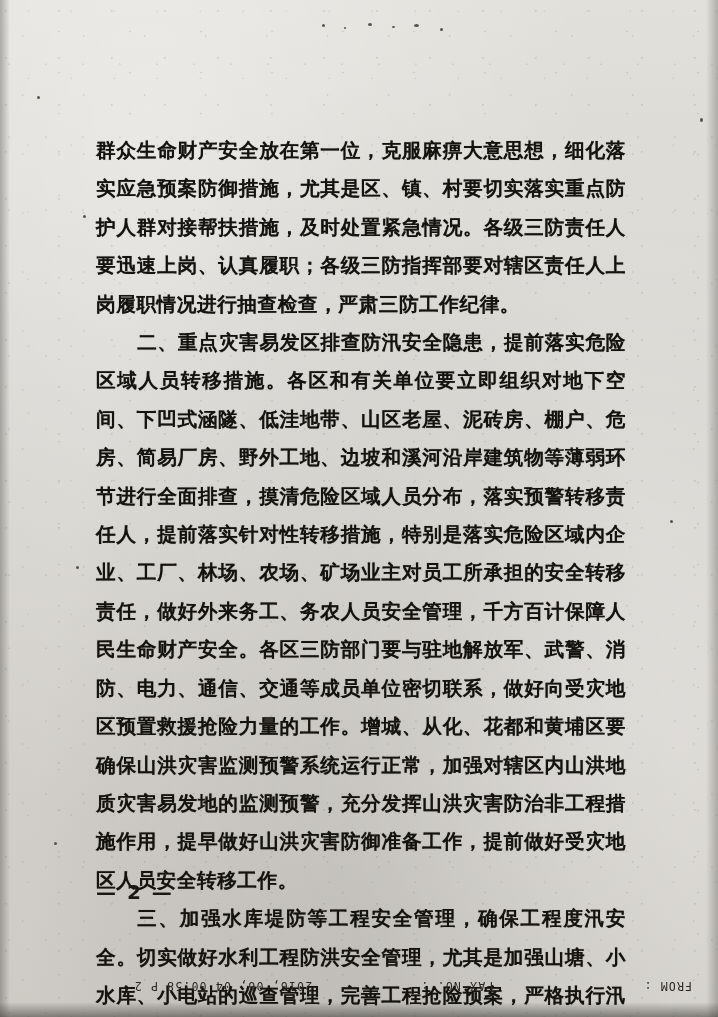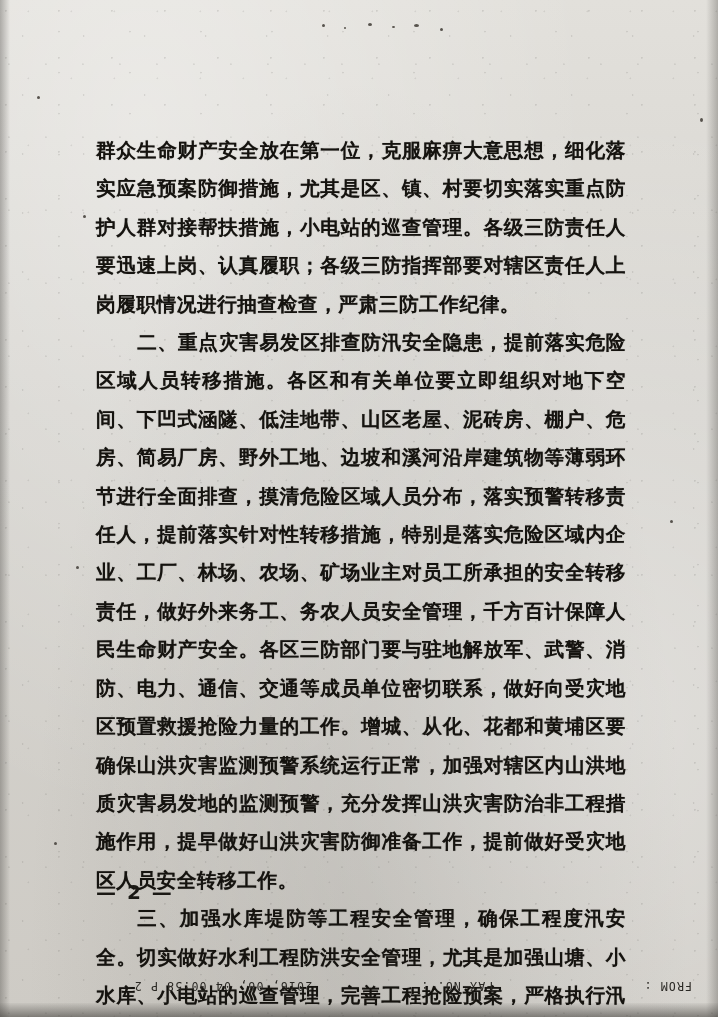--- a/index.html
+++ b/index.html
@@ -150,21 +150,21 @@
   <div class="speck" style="left:83px; top:215px; width:3px; height:3px;"></div>
   <div class="speck" style="left:76px; top:566px; width:3px; height:3px;"></div>
   <div class="speck" style="left:670px; top:520px; width:3px; height:3px;"></div>
   <div class="speck" style="left:700px; top:118px; width:3px; height:4px;"></div>
   <div class="speck" style="left:54px; top:842px; width:3px; height:3px;"></div>
 
   <div class="edge-left"></div>
   <div class="edge-right"></div>
 
   <div class="doc-body">
-    <p class="para">群众生命财产安全放在第一位，克服麻痹大意思想，细化落实应急预案防御措施，尤其是区、镇、村要切实落实重点防护人群对接帮扶措施，小电站的巡查管理。各级三防责任人要迅速上岗、认真履职；各级三防指挥部要对辖区责任人上岗履职情况进行抽查检查，严肃三防工作纪律。</p>
+    <p class="para">群众生命财产安全放在第一位，克服麻痹大意思想，细化落实应急预案防御措施，尤其是区、镇、村要切实落实重点防护人群对接帮扶措施，及时处置紧急情况。各级三防责任人要迅速上岗、认真履职；各级三防指挥部要对辖区责任人上岗履职情况进行抽查检查，严肃三防工作纪律。</p>
     <p class="para indent">二、重点灾害易发区排查防汛安全隐患，提前落实危险区域人员转移措施。各区和有关单位要立即组织对地下空间、下凹式涵隧、低洼地带、山区老屋、泥砖房、棚户、危房、简易厂房、野外工地、边坡和溪河沿岸建筑物等薄弱环节进行全面排查，摸清危险区域人员分布，落实预警转移责任人，提前落实针对性转移措施，特别是落实危险区域内企业、工厂、林场、农场、矿场业主对员工所承担的安全转移责任，做好外来务工、务农人员安全管理，千方百计保障人民生命财产安全。各区三防部门要与驻地解放军、武警、消防、电力、通信、交通等成员单位密切联系，做好向受灾地区预置救援抢险力量的工作。增城、从化、花都和黄埔区要确保山洪灾害监测预警系统运行正常，加强对辖区内山洪地质灾害易发地的监测预警，充分发挥山洪灾害防治非工程措施作用，提早做好山洪灾害防御准备工作，提前做好受灾地区人员安全转移工作。</p>
     <p class="para indent">三、加强水库堤防等工程安全管理，确保工程度汛安全。切实做好水利工程防洪安全管理，尤其是加强山塘、小水库、小电站的巡查管理，完善工程抢险预案，严格执行汛期调度运用计划，</p>
   </div>
 
   <div class="page-number">— 2 —</div>
 
   <div class="fax-strip">
     <span class="fax-cell fax-from">FROM :</span>
     <span class="fax-cell fax-fax">FAX NO. :</span>
     <span class="fax-cell fax-date">2016, 06, 04  00:58</span>

